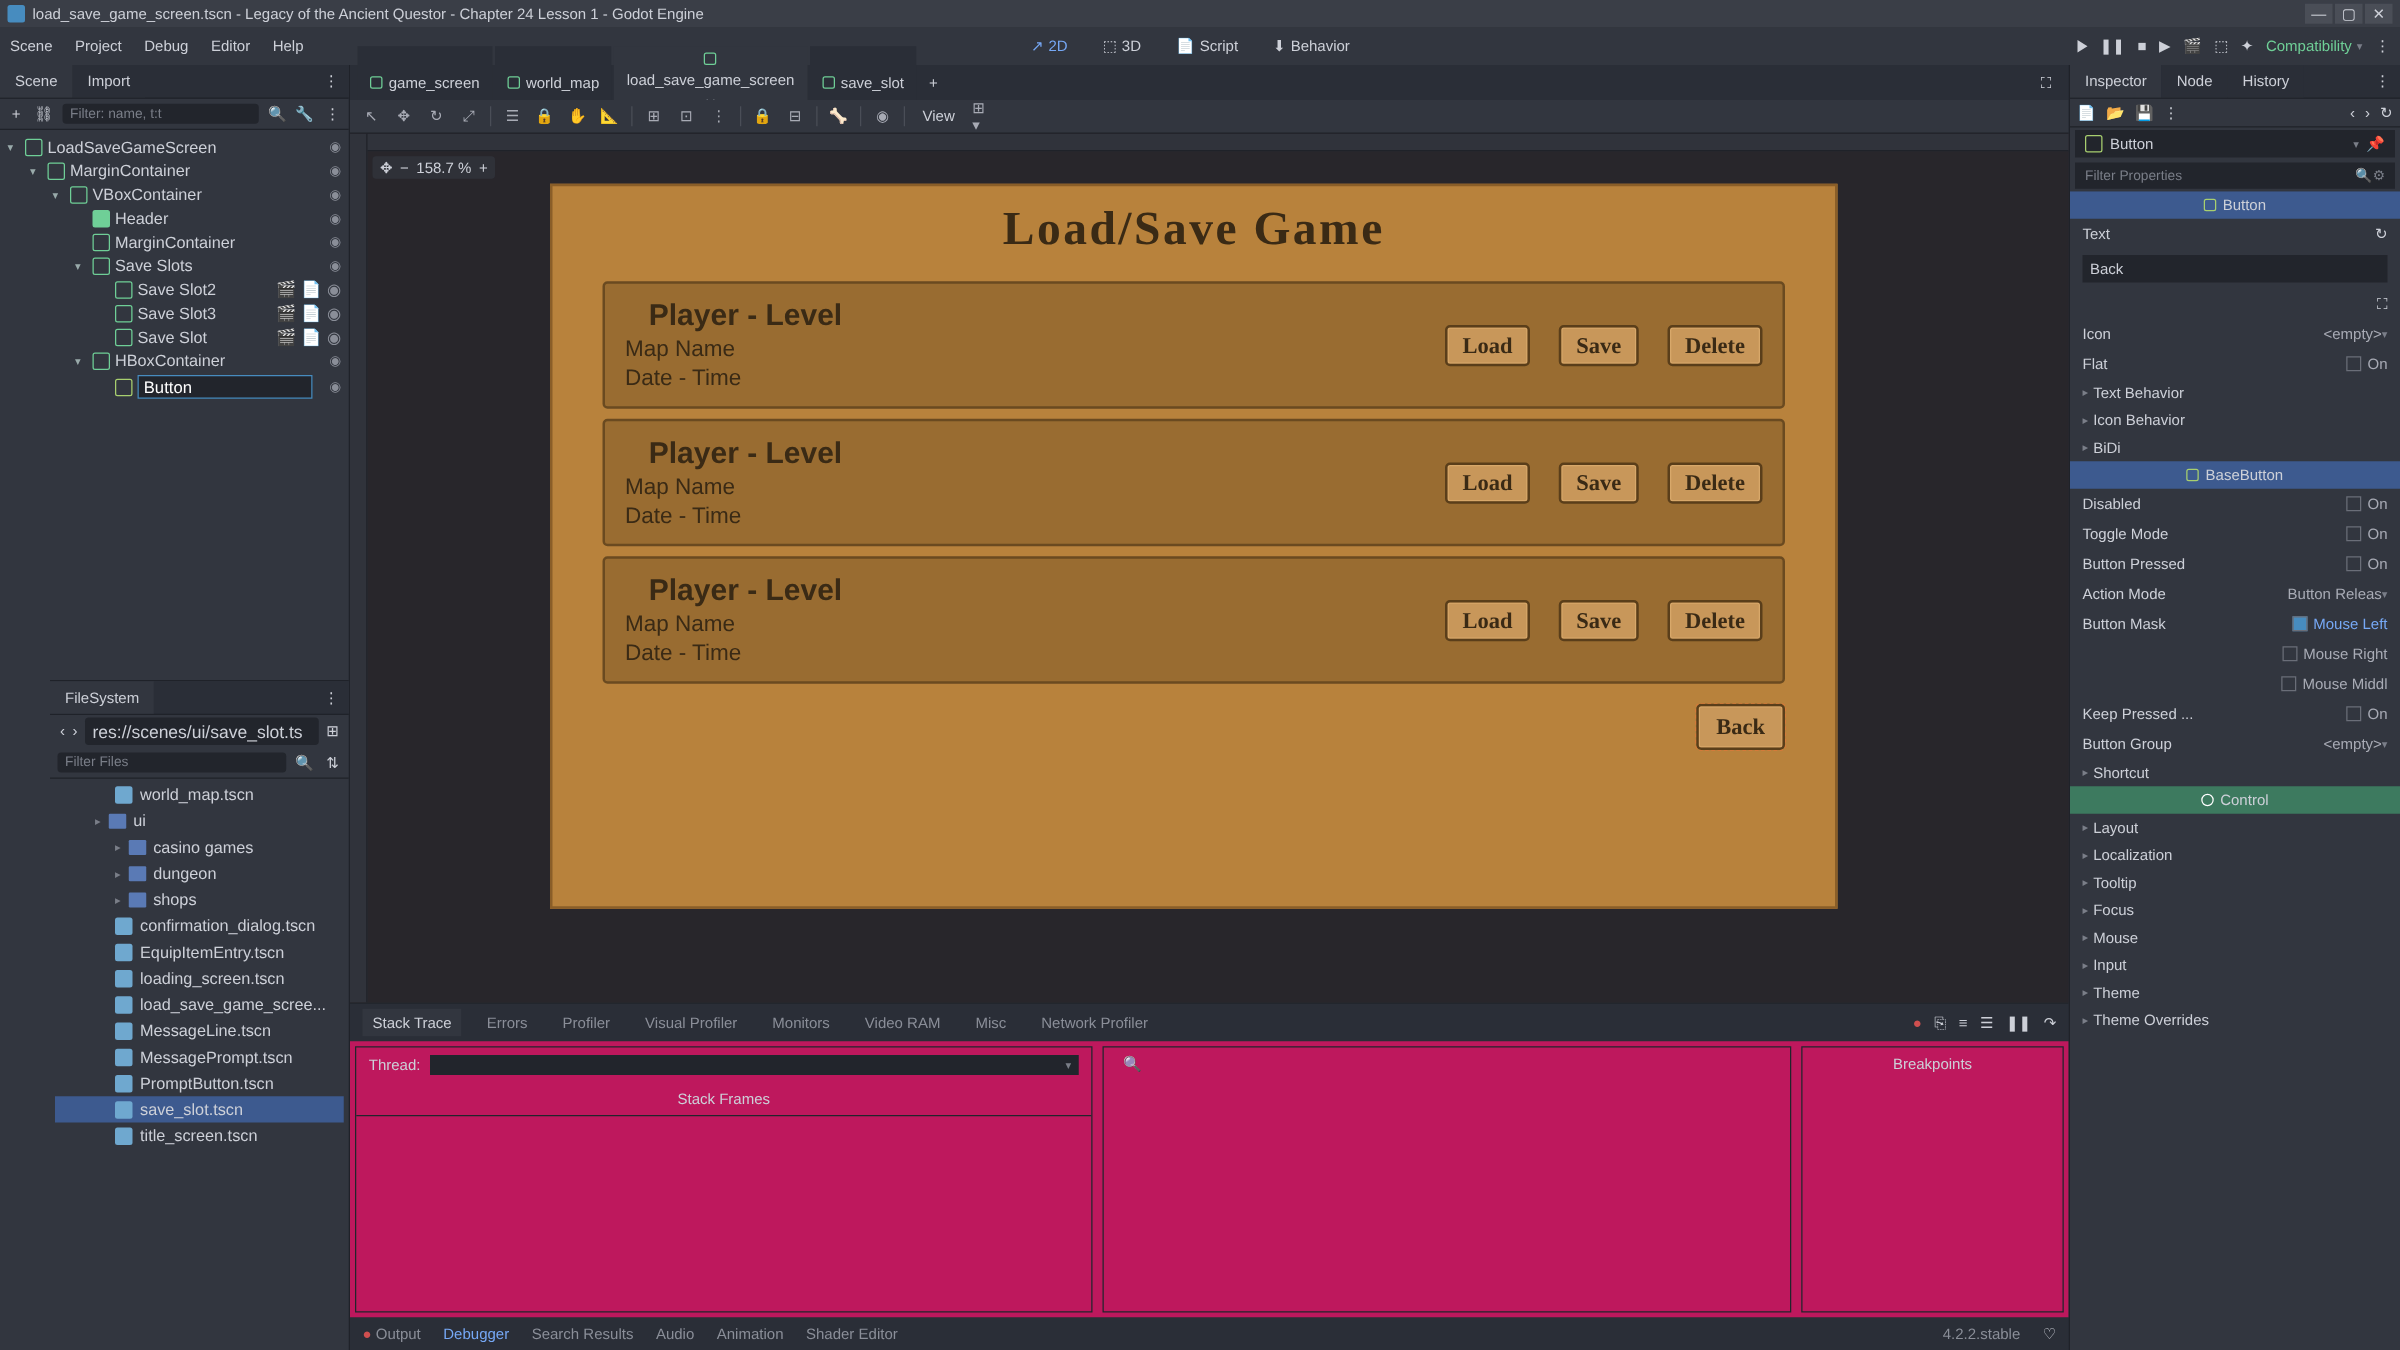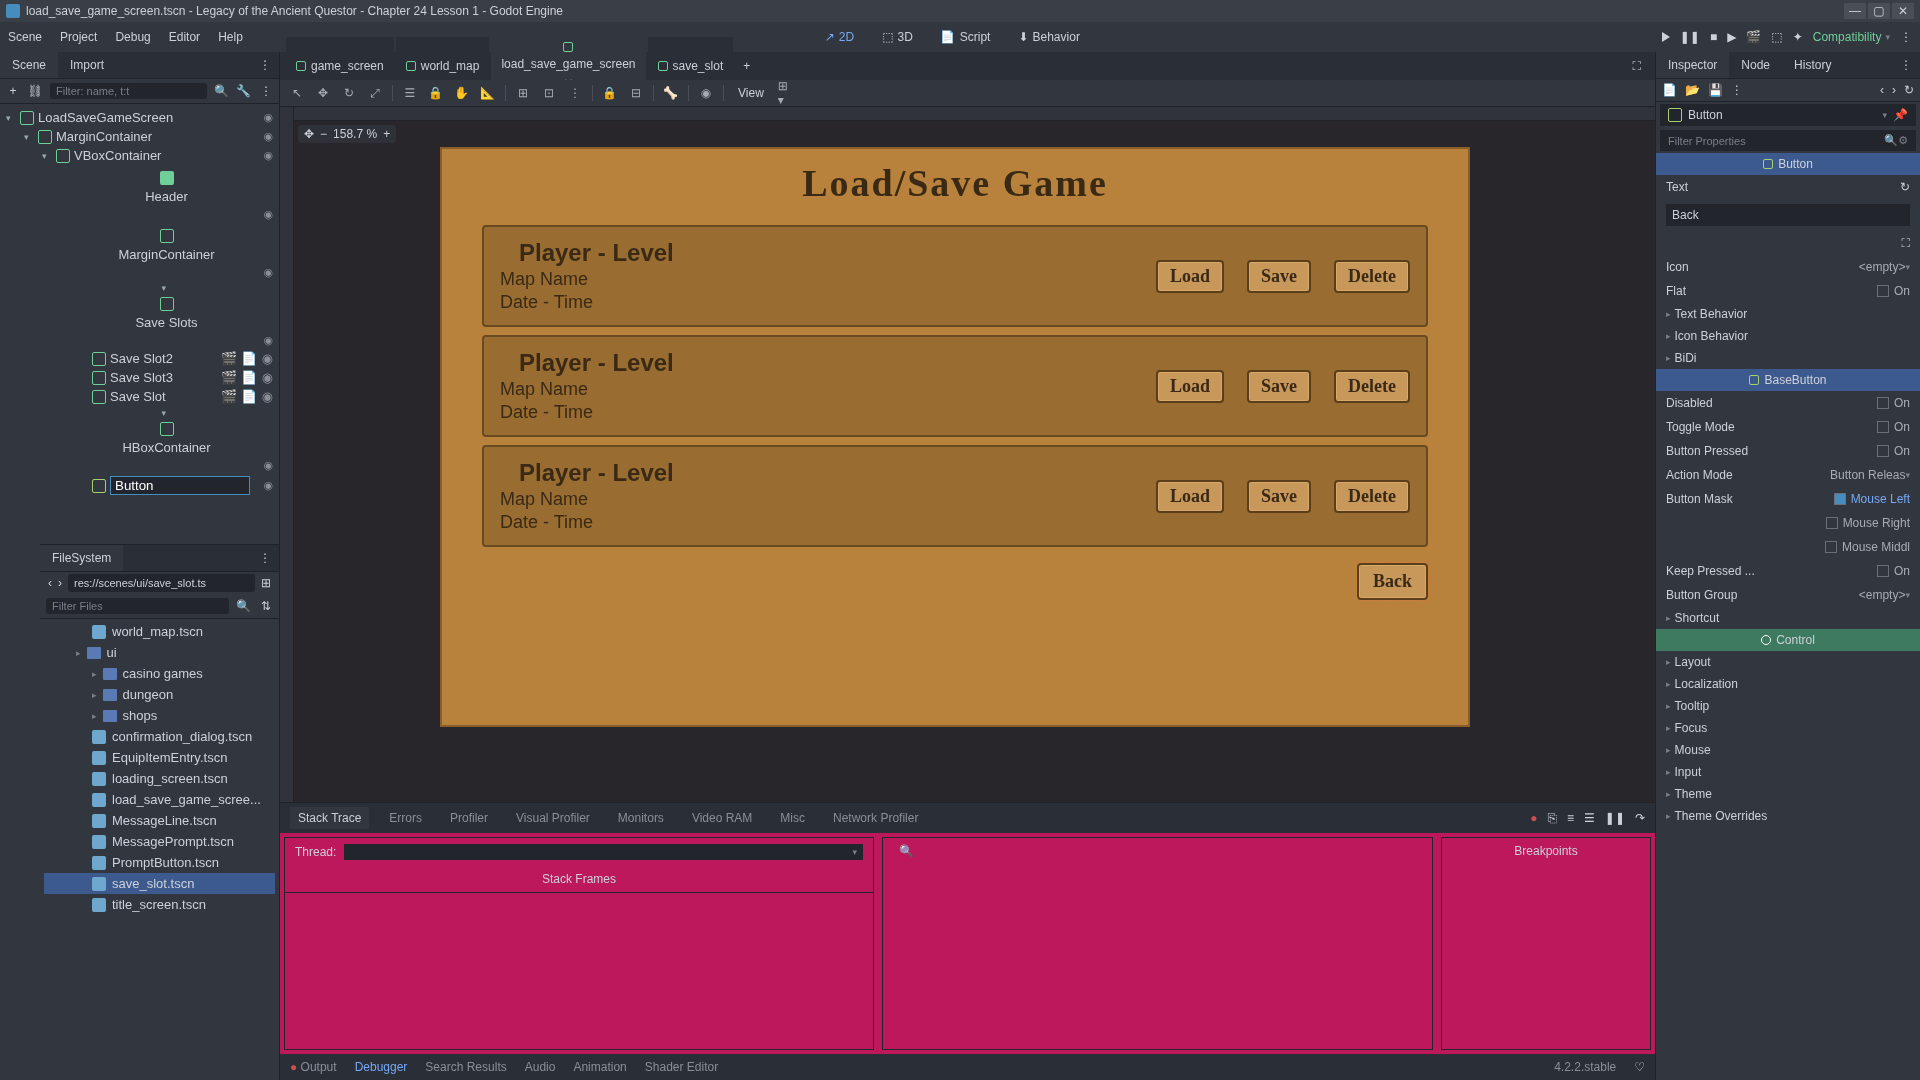--- a/index.html
+++ b/index.html
@@ -25,30 +25,30 @@
 .panel-tab.active { background: #32363f; }
 .panel-dots { margin-left: auto; padding: 6px 8px; }
 .panel-toolbar { display: flex; align-items: center; padding: 4px 6px; gap: 8px; border-bottom: 1px solid #1f2229; }
 .tb-icon { width: 14px; height: 14px; display: flex; align-items: center; justify-content: center; }
 .filter-box { flex: 1; background: #22252c; padding: 2px 6px; border-radius: 3px; font-size: 11px; color: #7a7e88; }
 .scene-tree { flex: 0 0 auto; height: 440px; padding: 4px 2px; overflow-y: auto; }
 .tree-node { display: flex; align-items: center; padding: 2px 4px; gap: 4px; font-size: 13px; }
 .tree-child-0 { padding-left: 4px; }
 .tree-child-1 { padding-left: 22px; }
 .tree-child-2 { padding-left: 40px; }
-.tree-child-3 { padding-left: 58px; flex-direction: column; }
+.tree-child-3 { padding-left: 58px; }
 .tree-child-4 { padding-left: 76px; }
 .tree-toggle { width: 10px; color: #9aa; font-size: 9px; }
 .node-icon { width: 14px; height: 14px; border: 1px solid #6fcf97; border-radius: 2px; }
 .eye-icon { margin-left: auto; color: #8a8e98; font-size: 11px; }
 .tool-icons { display: flex; gap: 4px; margin-left: auto; color: #8a8e98; }
 .editing-input { background: #22252c; border: 1px solid #478cbf; padding: 1px 4px; color: #fff; width: 140px; }
 .fs-panel { border-top: 1px solid #1f2229; flex: 1; display: flex; flex-direction: column; margin-left: 40px; }
 .fs-path { display: flex; align-items: center; padding: 2px 8px; gap: 6px; }
-.fs-path-input { flex: 1; background: #22252c; padding: 3px 6px; border-radius: 3px; font-size: 11px; }
+.fs-path-input { flex: 1; background: #22252c; padding: 3px 6px; border-radius: 3px; font-size: 14px; }
 .fs-tree { flex: 1; overflow-y: auto; padding: 2px 4px; }
 .fs-item { display: flex; align-items: center; padding: 3px 4px; gap: 6px; font-size: 13px; }
 .fs-item.selected { background: #3d5a8f; }
 .fs-icon { width: 14px; height: 14px; background: #6fa8cf; border-radius: 2px; }
 .fs-folder { width: 14px; height: 12px; background: #5a7ab5; border-radius: 1px; }
 .center-panel { flex: 1; display: flex; flex-direction: column; }
 .doc-tabs { display: flex; background: #2a2e37; padding: 0 6px; align-items: center; height: 28px; gap: 2px; }
 .doc-tab { display: flex; align-items: center; padding: 5px 10px; gap: 5px; background: #2a2e37; font-size: 12px; }
 .doc-tab.active { background: #32363f; flex-direction: column; }
 .doc-close { color: #8a8e98; }

